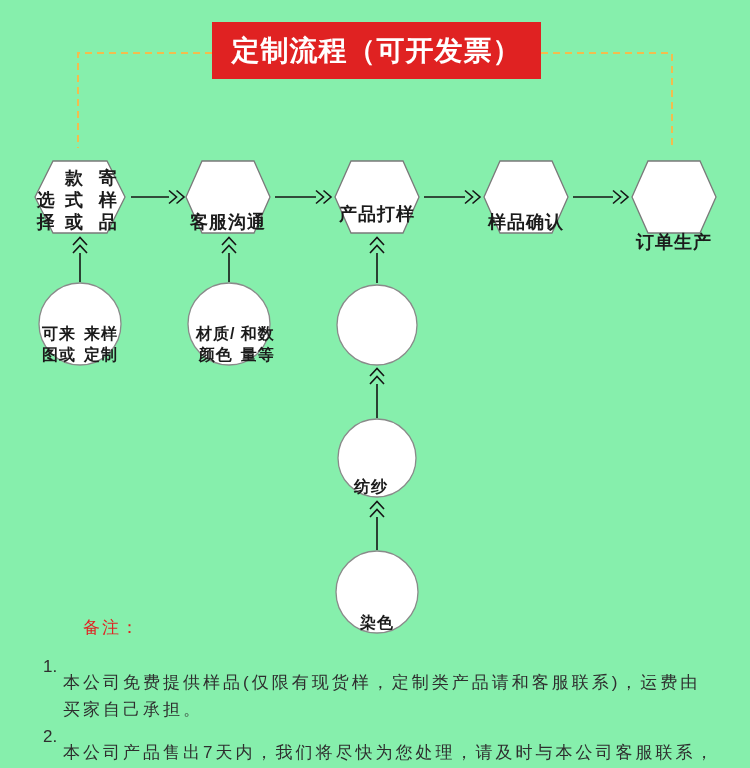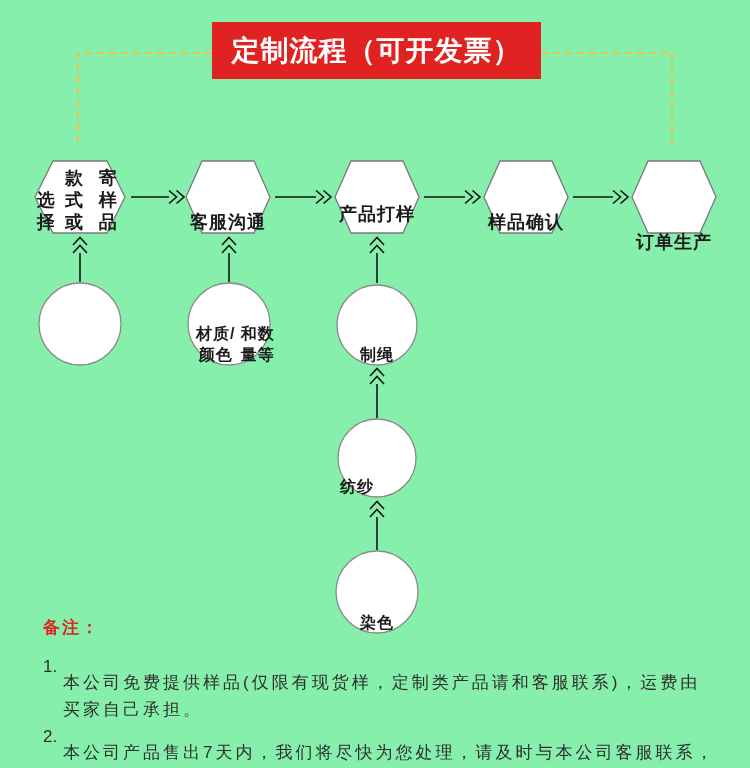--- a/index.html
+++ b/index.html
@@ -30,27 +30,27 @@
   .hex-label{font-size:18px;line-height:22px;}
   .cir-label{font-size:16px;line-height:21px;}
   .hexl-1{left:35px;top:161px;width:90px;height:72px;}
   .hexl-2{left:186px;top:161px;width:84px;height:72px;}
   .hexl-3{left:335px;top:161px;width:84px;height:64px;}
   .hexl-4{left:484px;top:161px;width:84px;height:72px;}
   .hexl-5{left:632px;top:161px;width:84px;height:92px;}
   .cirl-1{left:38px;top:283px;width:84px;height:82px;}
   .cirl-2{left:194px;top:283px;width:84px;height:82px;}
   .cirl-3{left:335px;top:285px;width:84px;height:80px;}
-  .cirl-4{left:315px;top:419px;width:84px;height:78px;}
+  .cirl-4{left:329px;top:419px;width:84px;height:78px;}
   .cirl-5{left:335px;top:551px;width:84px;height:82px;}
   
   .notes{position:absolute;left:43px;top:617px;width:676px;}
   .notes-heading{
-    color:#e02222;font-weight:bold;font-size:17px;letter-spacing:2px;
-    line-height:22px;margin-bottom:14px;
+    color:#e02222;font-weight:normal;font-size:17px;letter-spacing:2px;
+    line-height:22px;margin-bottom:14px;margin-left:40px;
   }
   .note-item{display:flex;align-items:flex-start;font-size:17px;color:#2e2e2e;line-height:27px;}
   .note-num{flex:0 0 20px;letter-spacing:0;}
   .note-text{flex:1;letter-spacing:3px;margin-top:16px;}
 </style>
 </head>
 <body>
 
 <div class="page">
 
@@ -134,26 +134,27 @@
   <div class="node-label hex-label hexl-3">
     <span>产品打样</span>
   </div>
   <div class="node-label hex-label hexl-4">
     <span>样品确认</span>
   </div>
   <div class="node-label hex-label hexl-5">
     <span>订单生产</span>
   </div>
 
+  <div class="node-label cir-label cirl-1">
+    <span>可来图或</span>
+    <span>来样定制</span>
+  </div>
   <div class="node-label cir-label cirl-2">
     <span>材质/颜色</span>
     <span>和数量等</span>
-  </div>
-  <div class="node-label cir-label cirl-3">
-    <span>制绳</span>
   </div>
   <div class="node-label cir-label cirl-4">
     <span>纺纱</span>
   </div>
   <div class="node-label cir-label cirl-5">
     <span>染色</span>
   </div>
 
   <div class="notes">
     <div class="notes-heading">备注：</div>

